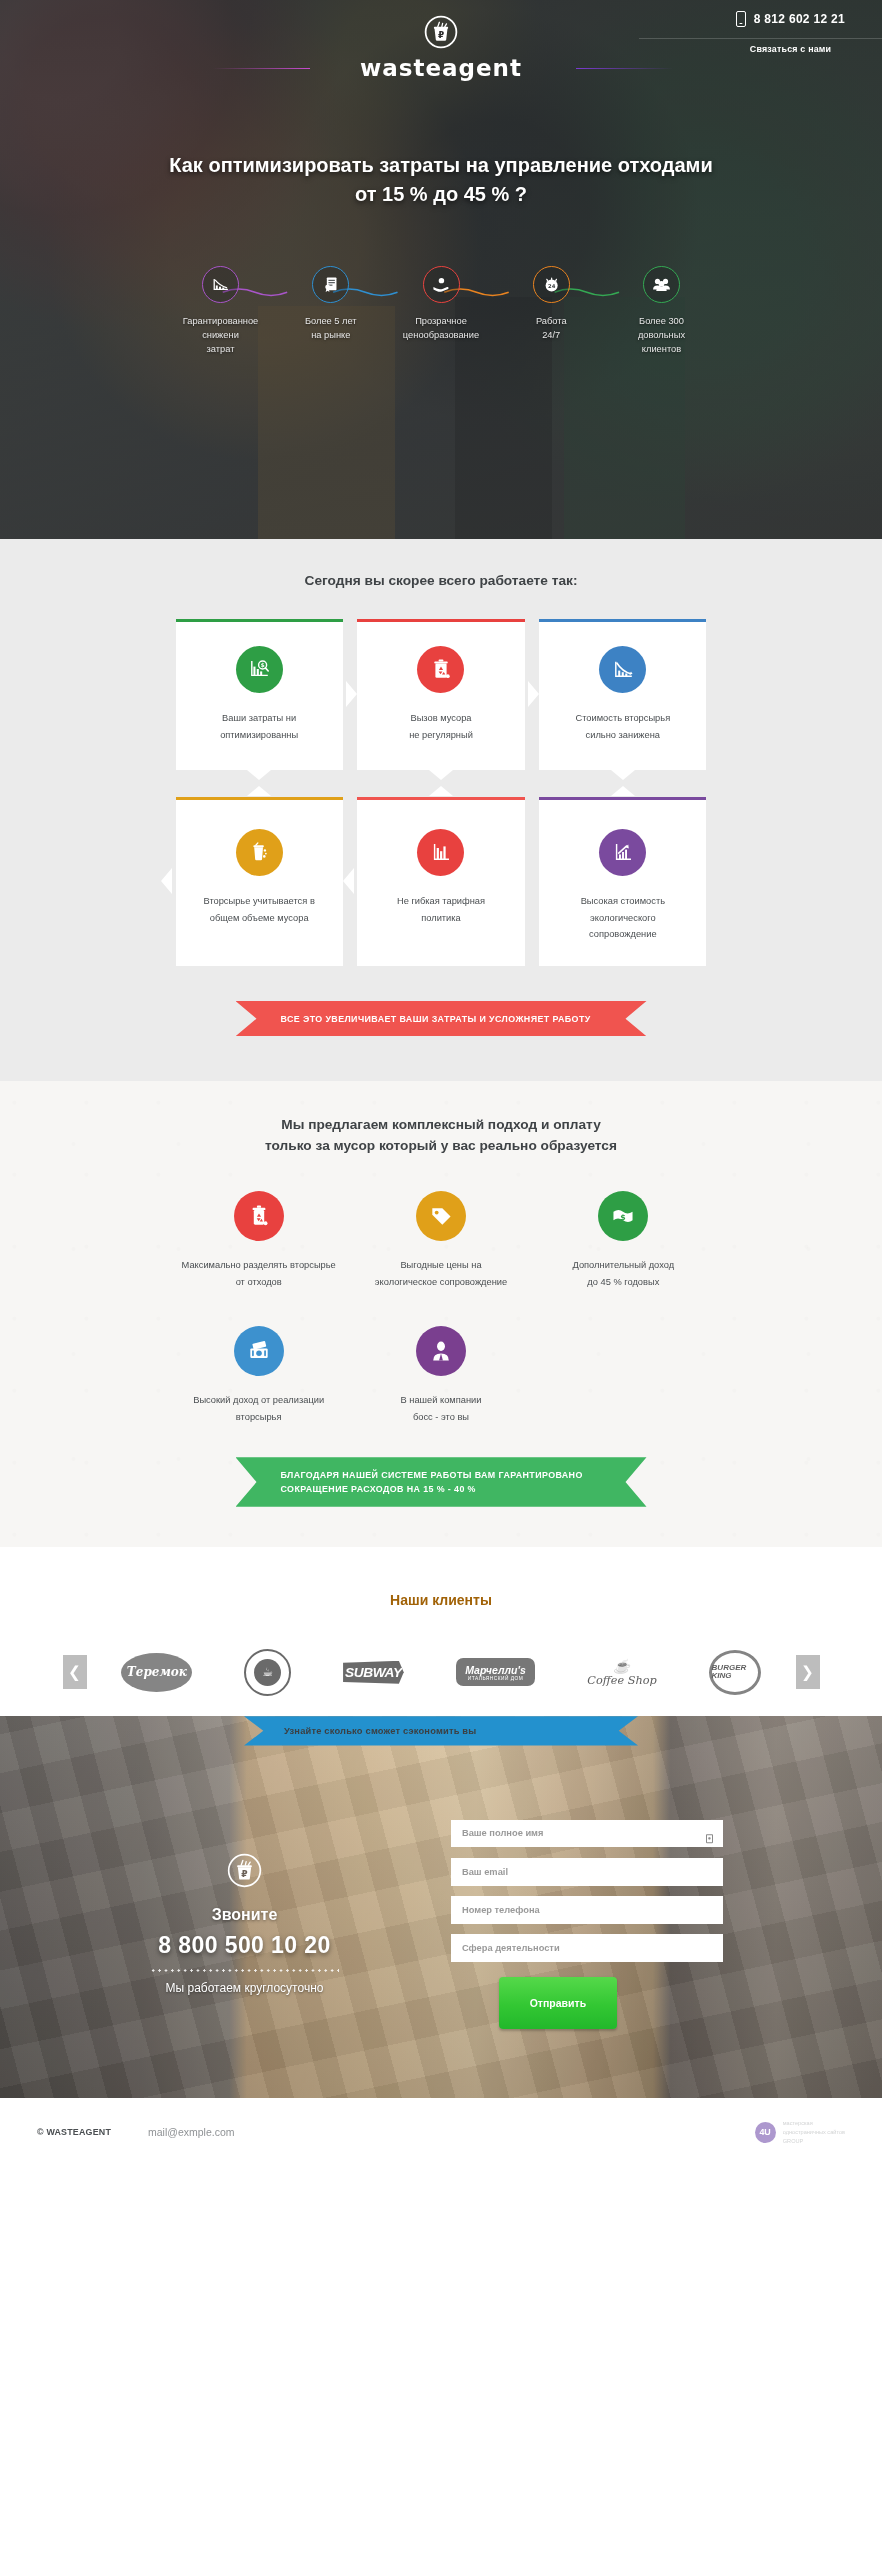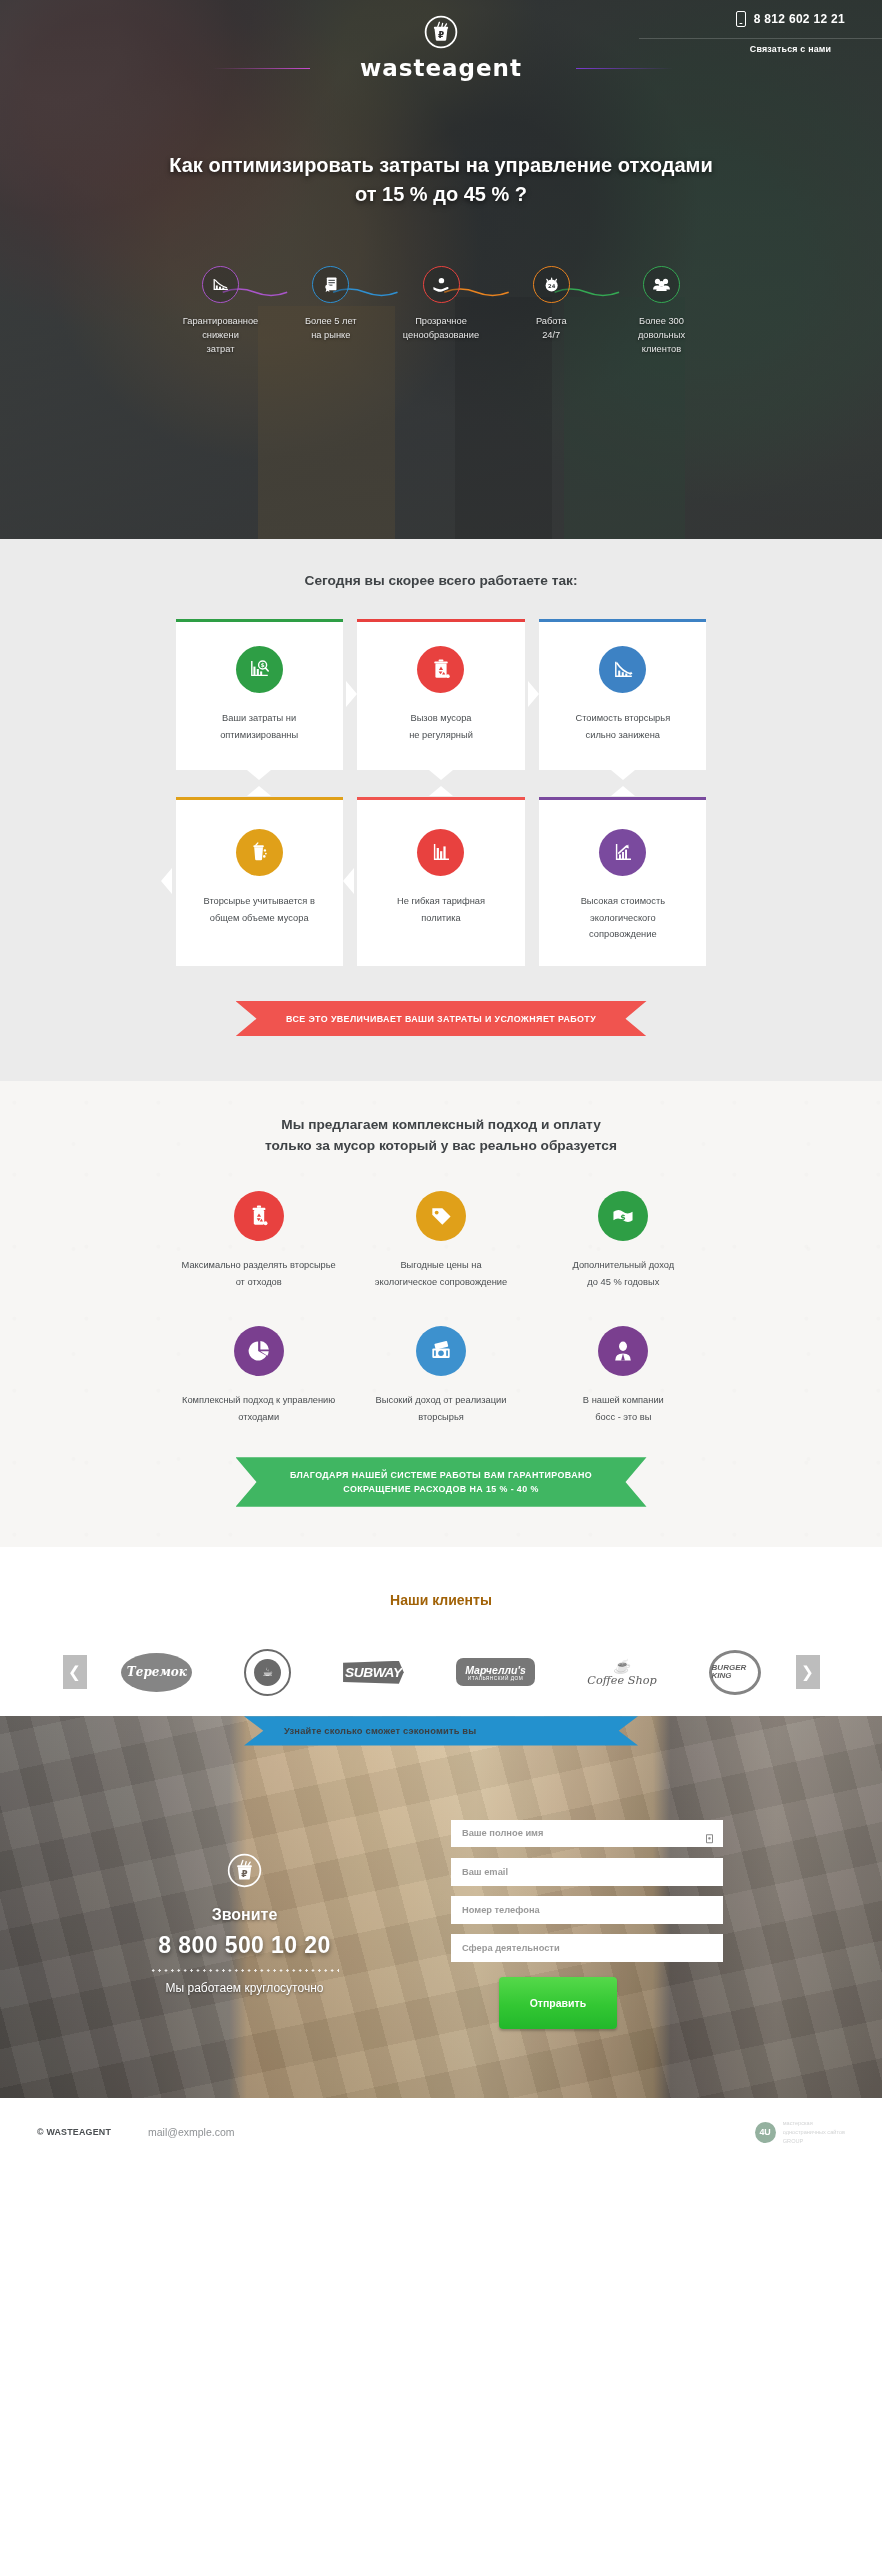--- a/index.html
+++ b/index.html
@@ -173,21 +173,21 @@
   .card .notch-dn {
     position: absolute; bottom: -10.5px; left: 50%; transform: translateX(-50%);
     width: 0; height: 0; border-left: 12px solid transparent; border-right: 12px solid transparent;
     border-top: 10.5px solid #fff; z-index: 3;
   }
   .row2 .card { padding-top: 32px; }
 
   
   .ribbon {
     width: 411px; margin: 35px auto 0;
-    color: #fff; text-align: center;
+    color: #fff; 
     font-size: 8.9px; font-weight: 700; letter-spacing: 0.4px;
     line-height: 1.6;
     padding: 10.5px 45px;
     clip-path: polygon(0 0, 100% 0, calc(100% - 21px) 50%, 100% 100%, 0 100%, 21px 50%);
   }
   .ribbon-red { background: #f0544f; }
   .ribbon-green { background: #40b662; margin-top: 32px; }
   .ribbon-blue {
     background: #2391ce; width: 394px; padding: 9.7px 40px; margin: 0 auto;
     font-weight: 600; font-size: 9.3px; letter-spacing: 0.2px;
@@ -327,21 +327,21 @@
 
   
   .footer {
     background: #fff; padding: 21px 37px 26px;
     display: flex; align-items: center;
   }
   .footer-copy { font-size: 8.9px; font-weight: 700; color: #4a4e51; letter-spacing: 0.2px; }
   .footer-mail { margin-left: 37px; font-size: 10.5px; color: #8f9295; text-decoration: none; }
   .footer-4u { margin-left: auto; display: flex; align-items: center; gap: 7.2px; opacity: .45; }
   .fu-badge {
-    width: 21px; height: 21px; border-radius: 50%; background: #14532d; color: #fff;
+    width: 21px; height: 21px; border-radius: 50%; background: #4c1d95; color: #fff;
     display: flex; align-items: center; justify-content: center;
     font-size: 8.9px; font-weight: 700;
   }
   .fu-text { font-size: 5.6px; line-height: 1.55; color: #9a9d9f; }
 </style>
 </head>
 <body>
 
 <section class="hero">
   <div class="hero-bg">
@@ -598,30 +598,20 @@
     <div class="benefit">
       <div class="bubble" style="background:#2e9e45">
         <svg width="26" height="26" viewBox="0 0 30 30">
           <path d="M4 10 q6 -4 11 0 t11 0 v10 q-5 4 -11 0 t-11 0 z" fill="#fff"></path>
           <text x="15" y="19.5" font-family="DejaVu Sans, sans-serif" font-size="9" font-weight="700" fill="#2e9e45" text-anchor="middle">$</text>
         </svg>
       </div>
       <div class="benefit-text">Дополнительный доход<br>до 45 % годовых</div>
     </div>
 
-    <div class="benefit">
-      <div class="bubble" style="background:#7a3f8f">
-        <svg width="26" height="26" viewBox="0 0 30 30">
-          <path d="M14 4 a11 11 0 1 0 9.6 16.4 L14 15 z" fill="#fff"></path>
-          <path d="M16.6 3.4 a11 11 0 0 1 9.8 9.8 L16.6 13.4 z" fill="#fff"></path>
-          <path d="M26.2 15.4 a11 11 0 0 1 -1.6 5 L16.6 15.4 z" fill="#fff"></path>
-        </svg>
-      </div>
-      <div class="benefit-text">Комплексный подход к управлению<br>отходами</div>
-    </div>
 
     <div class="benefit">
       <div class="bubble" style="background:#3d91ce">
         <svg width="26" height="26" viewBox="0 0 30 30">
           <rect x="8" y="5" width="15" height="7" rx="1" fill="#fff" transform="rotate(-14 15 9)"></rect>
           <rect x="5" y="12" width="20" height="11" rx="1.4" fill="#fff"></rect>
           <circle cx="15" cy="17.5" r="3.2" fill="#3d91ce"></circle>
           <rect x="7" y="14" width="2" height="7" rx="1" fill="#3d91ce"></rect>
           <rect x="21" y="14" width="2" height="7" rx="1" fill="#3d91ce"></rect>
         </svg>

